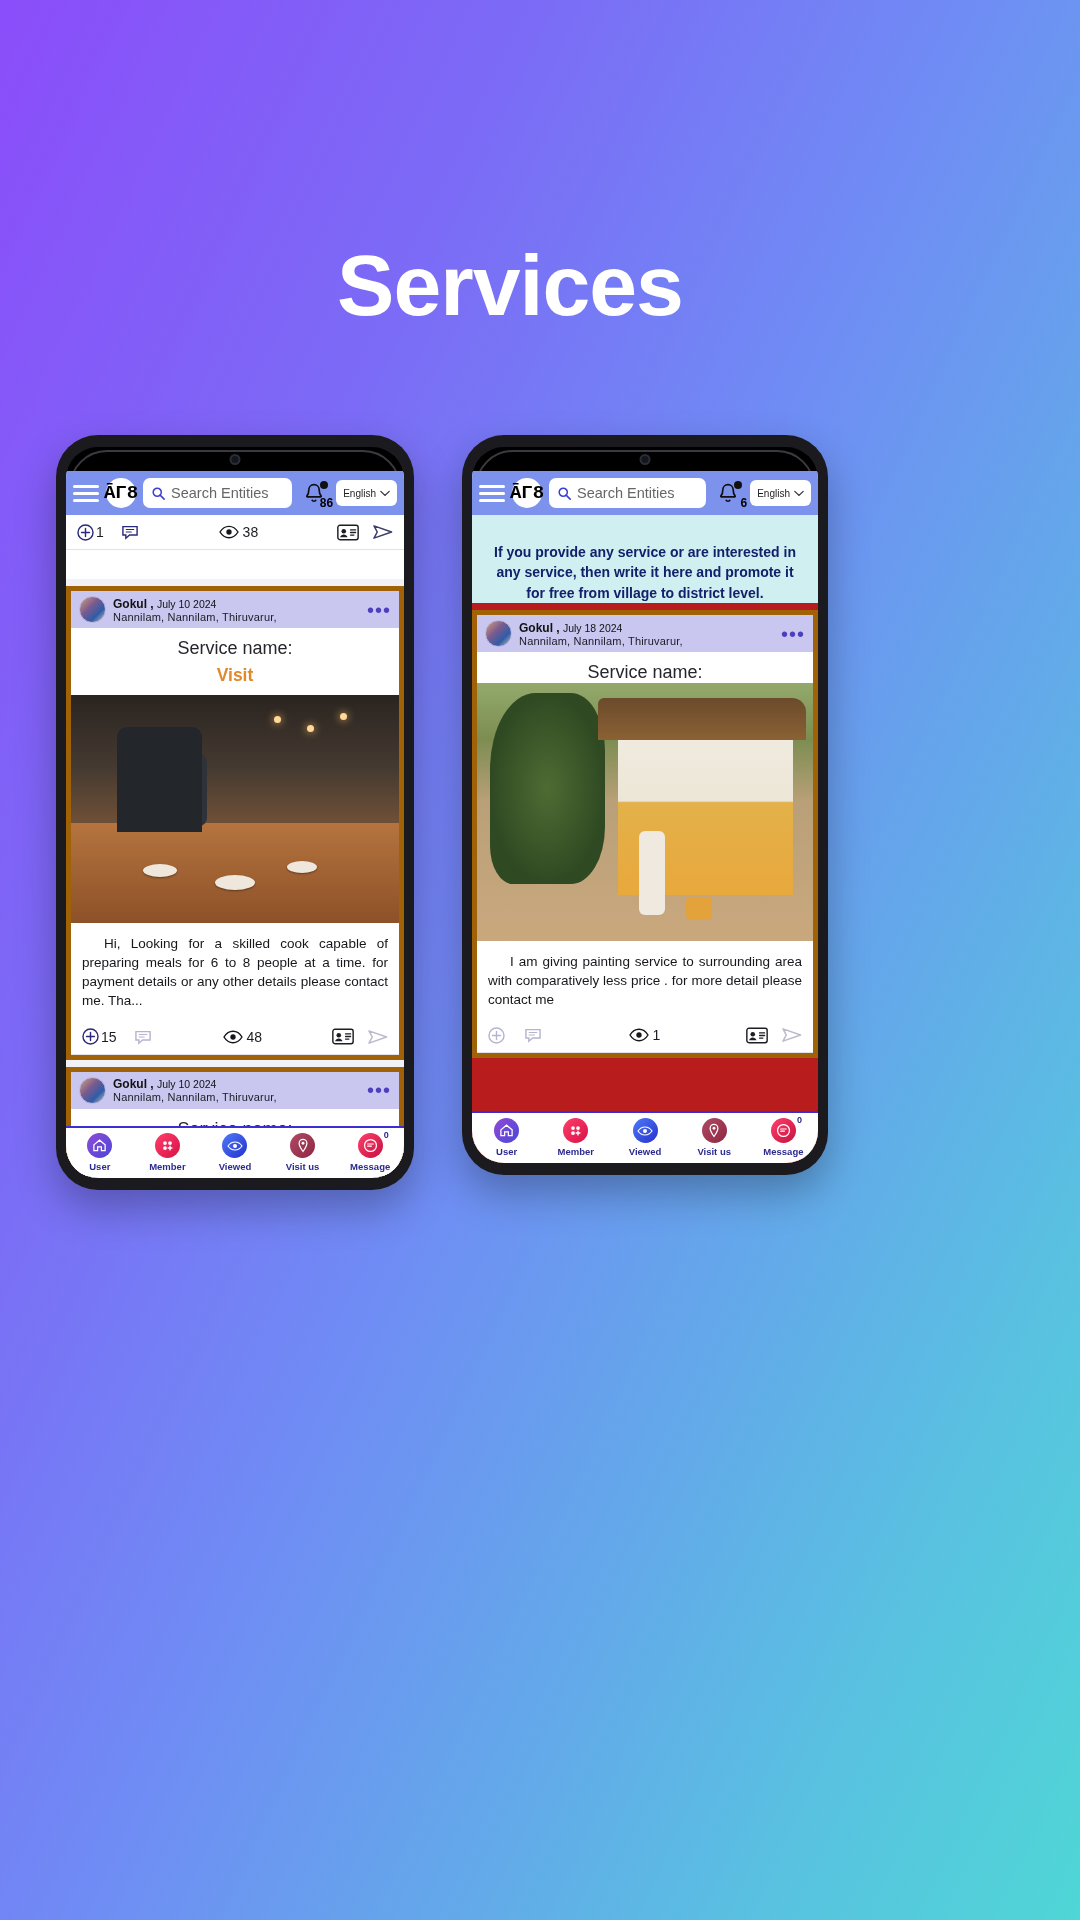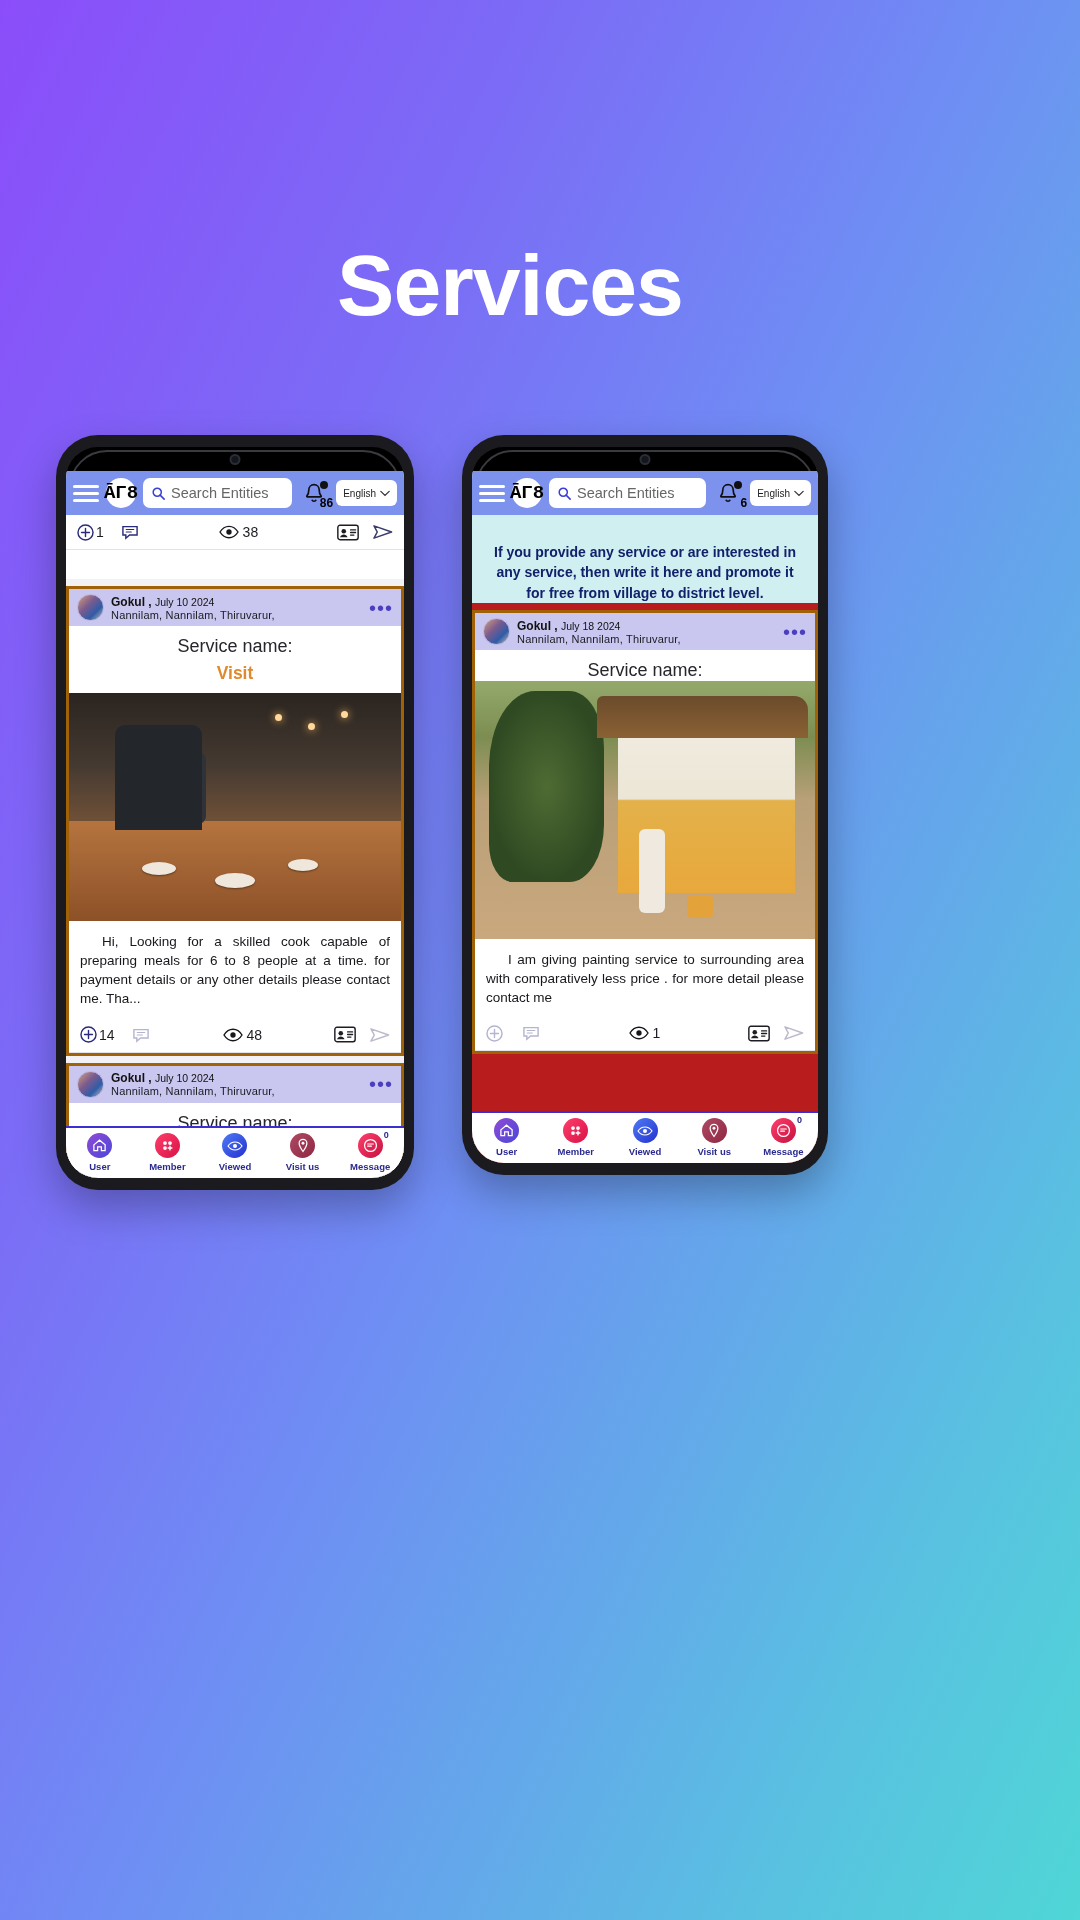--- a/index.html
+++ b/index.html
@@ -58,21 +58,21 @@
                border-bottom:1px solid #e2e2e8; gap:14px;}
   .ab-left{ display:flex; align-items:center; gap:16px;}
   .ab-mid{ flex:1 1 auto; display:flex; justify-content:center; align-items:center; gap:5px;}
   .ab-right{ display:flex; align-items:center; gap:13px;}
   .cnt{ font-size:14px; color:#1c1c22;}
   .plus-ic{ display:flex;align-items:center; gap:1px;}
   .eye-ic{ display:flex;align-items:center;gap:4px;}
   .dim{ opacity:.35; }
 
   
-  .post{ background:#fff; margin-top:7px; border:3px solid #a16207;}
+  .post{ background:#fff; margin-top:7px; border:5px solid #a16207;}
   .post-head{ background:#c9c6ef; display:flex; align-items:center; gap:7px; padding:5px 8px;}
   .avatar{ width:27px;height:27px;border-radius:50%;flex:0 0 auto;overflow:hidden;
       background:linear-gradient(135deg,#d8a07a 0%,#7a5b8f 40%,#2f5ca8 70%,#c9c3b8 100%);
       border:1px solid #b9b5e0;}
   .ph-texts{ flex:1 1 auto; min-width:0;}
   .ph-l1{ font-size:11.5px; color:#111; }
   .ph-l1 b{ font-weight:bold; font-size:12px;}
   .ph-l1 span{ font-size:10.5px;}
   .ph-l2{ font-size:11px; color:#1b1b22; letter-spacing:.2px;}
   .dots{ color:#4b3fbf; font-size:20px; letter-spacing:1px; line-height:10px; flex:0 0 auto;}
@@ -228,21 +228,21 @@
             <span style="position:absolute;left:28%;top:26%;width:44px;height:72px;background:#2f3238;border-radius:8px;"></span>
           </div>
           <div class="post-desc">Hi, Looking for a skilled cook capable of preparing meals for 6 to 8 people at a time. for payment details or any other details please contact me. Tha...</div>
           <div class="action-bar">
             <div class="ab-left">
               <span class="plus-ic">
                 <svg width="19" height="19" viewBox="0 0 24 24">
                   <circle cx="12" cy="12" r="9.5" fill="none" stroke="#2a2a7a" stroke-width="1.8"></circle>
                   <path d="M12 7v10M7 12h10" stroke="#2a2a7a" stroke-width="1.8" stroke-linecap="round"></path>
                 </svg>
-                <span class="cnt">14</span>
+                <span class="cnt">15</span>
               </span>
               <span class="dim">
                 <svg width="20" height="20" viewBox="0 0 24 24">
                   <path d="M3.5 5.5h17v10h-9l-4.5 4v-4h-3.5z" fill="none" stroke="#2a2a7a" stroke-width="1.7"></path>
                   <path d="M7.5 9h9M7.5 12h6" stroke="#2a2a7a" stroke-width="1.4" stroke-linecap="round"></path>
                 </svg>
               </span>
             </div>
             <div class="ab-mid">
               <span class="eye-ic">

